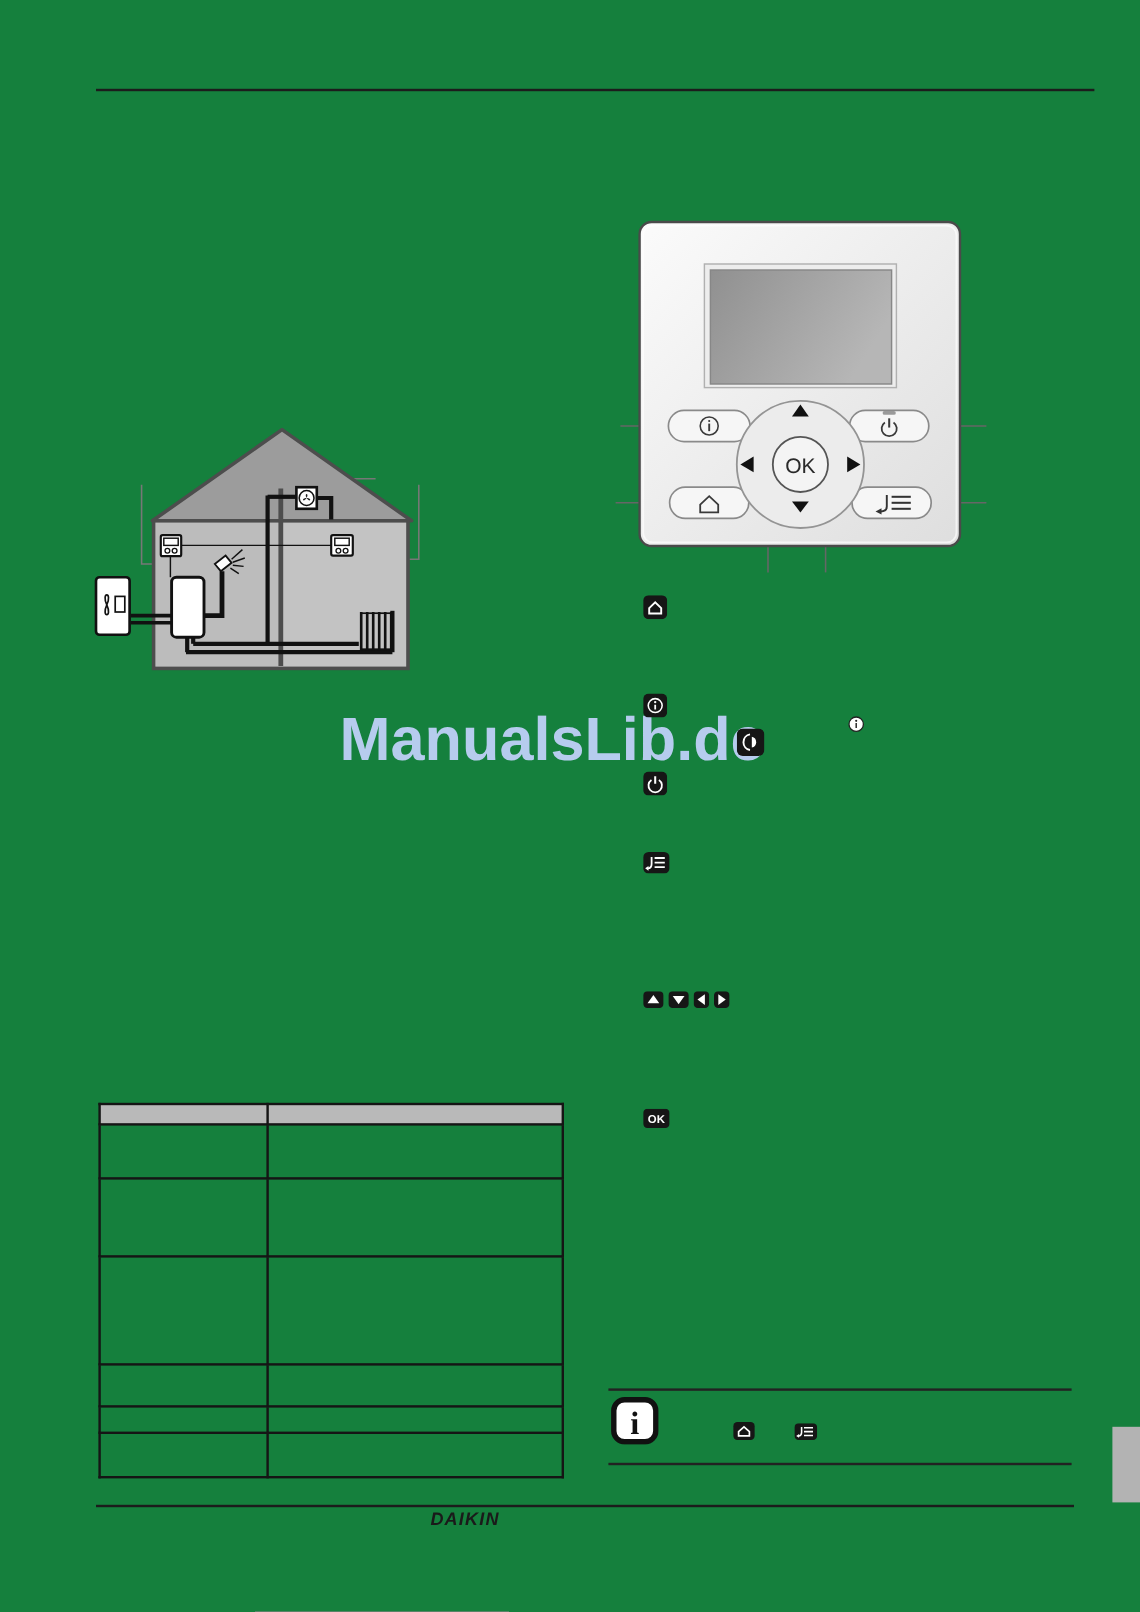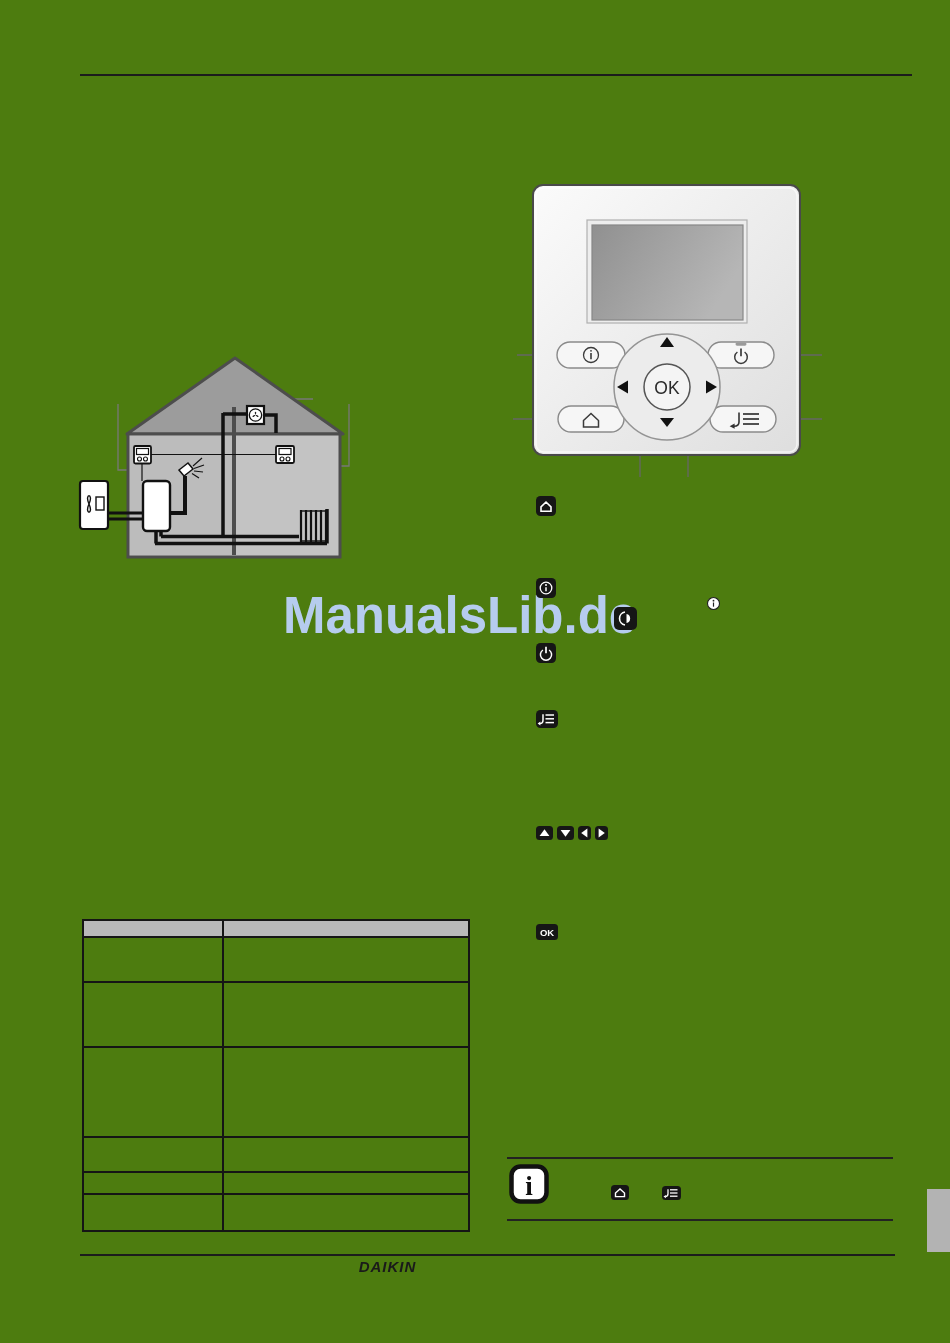--- a/index.html
+++ b/index.html
@@ -1,17 +1,17 @@
 <!DOCTYPE html>
 <html><head>
 <meta charset="utf-8">
 <style>
   html,body{margin:0;padding:0;background:#888;}
   .page{
-    position:relative;width:950px;height:1343px;background:#4d7c0f;
+    position:relative;width:950px;height:1343px;background:#15803d;
     margin:0 auto;overflow:hidden;
     font-family:"Liberation Sans", sans-serif;
   }
   .abs{position:absolute;}
   .rule{position:absolute;background:#1c1c1c;}
   .watermark{
     position:absolute;left:283px;top:586px;
     font-size:51px;font-weight:bold;color:#b6ccee;letter-spacing:0;
     white-space:nowrap;user-select:none;
   }

